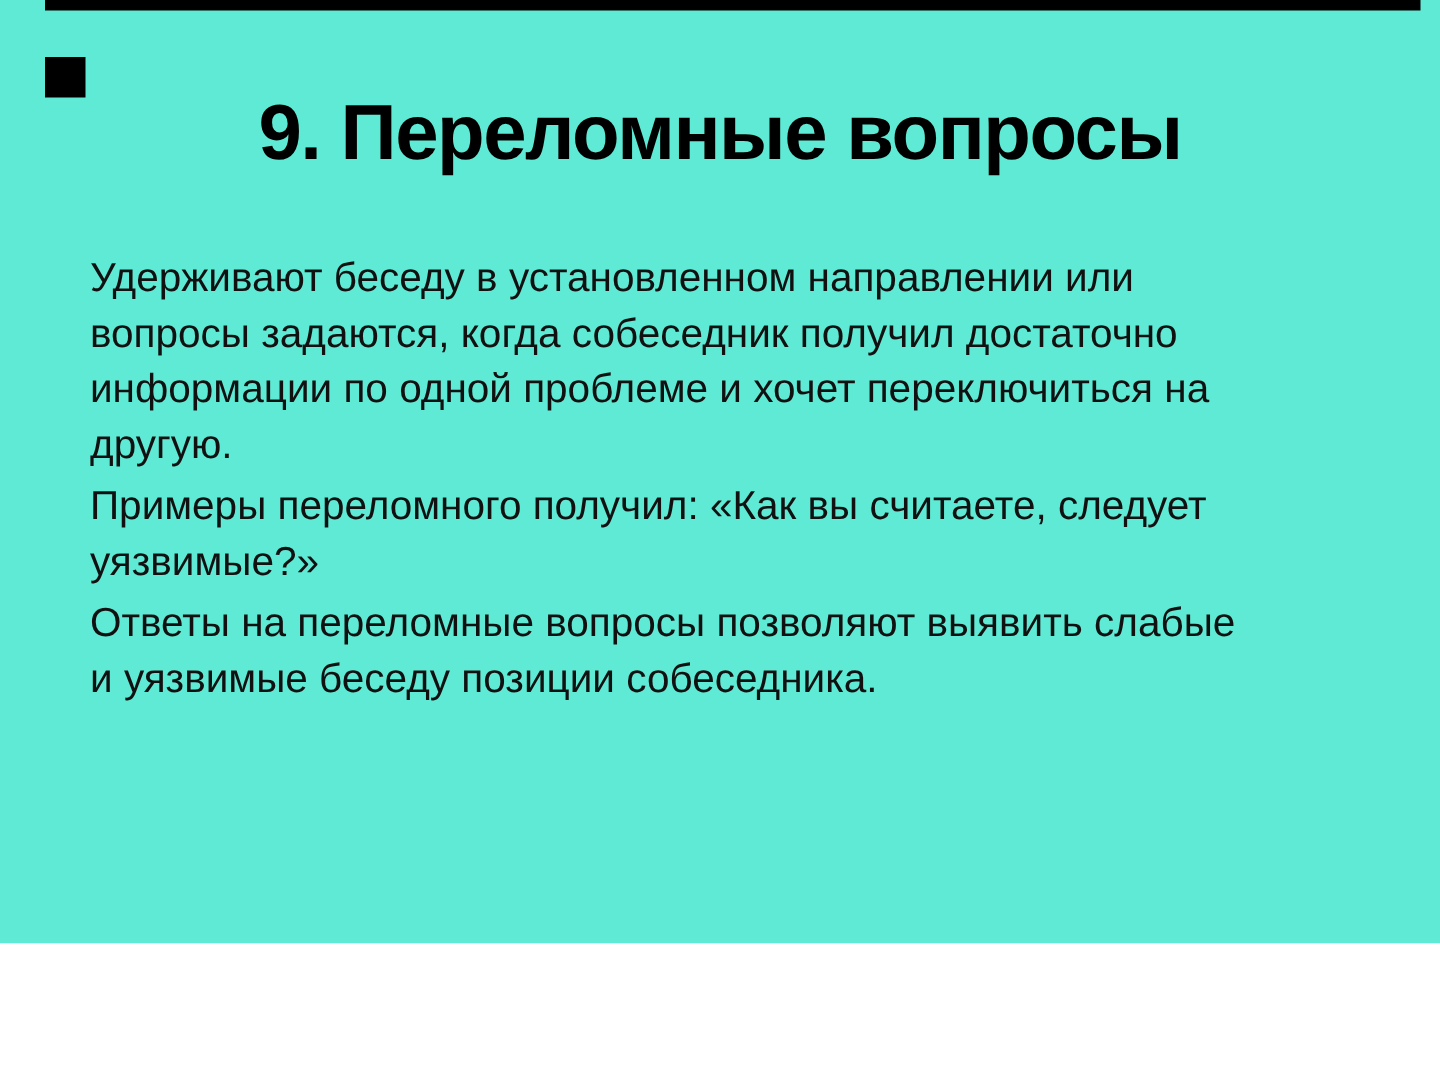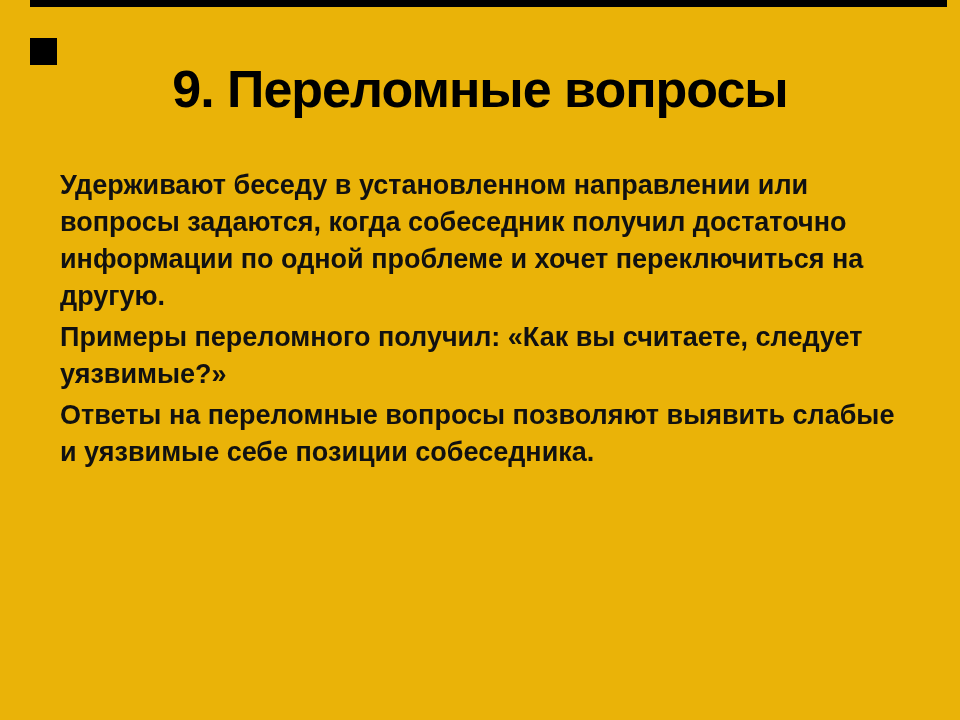--- a/index.html
+++ b/index.html
@@ -3,22 +3,22 @@
 <meta charset="utf-8">
 <style>
   html, body {
     margin: 0;
     padding: 0;
     background: #ffffff;
   }
   #slide {
     position: relative;
     width: 960px;
-    height: 720px;
-    background: #eab308;
+    height: 629px;
+    background: #5eead4;
     overflow: hidden;
     font-family: "Liberation Sans", sans-serif;
   }
   .top-bar {
     position: absolute;
     left: 30px;
     top: 0;
     width: 917px;
     height: 7px;
     background: #000000;
@@ -50,21 +50,20 @@
     position: absolute;
     left: 60px;
     top: 167px;
     width: 870px;
     color: #111111;
     font-size: 27px;
     line-height: 37px;
   }
   .paragraph {
     margin: 0 0 4px 0;
-    font-weight: bold;
   }
   .text-line {
     white-space: nowrap;
   }
 </style>
 </head>
 <body>
 
 <div id="slide">
 
@@ -82,17 +81,17 @@
       <div class="text-line">другую.</div>
     </div>
 
     <div class="paragraph">
       <div class="text-line">Примеры переломного получил: «Как вы считаете, следует</div>
       <div class="text-line">уязвимые?»</div>
     </div>
 
     <div class="paragraph">
       <div class="text-line">Ответы на переломные вопросы позволяют выявить слабые</div>
-      <div class="text-line">и уязвимые себе позиции собеседника.</div>
+      <div class="text-line">и уязвимые беседу позиции собеседника.</div>
     </div>
 
   </div>
 </div>
 
 </body></html>

